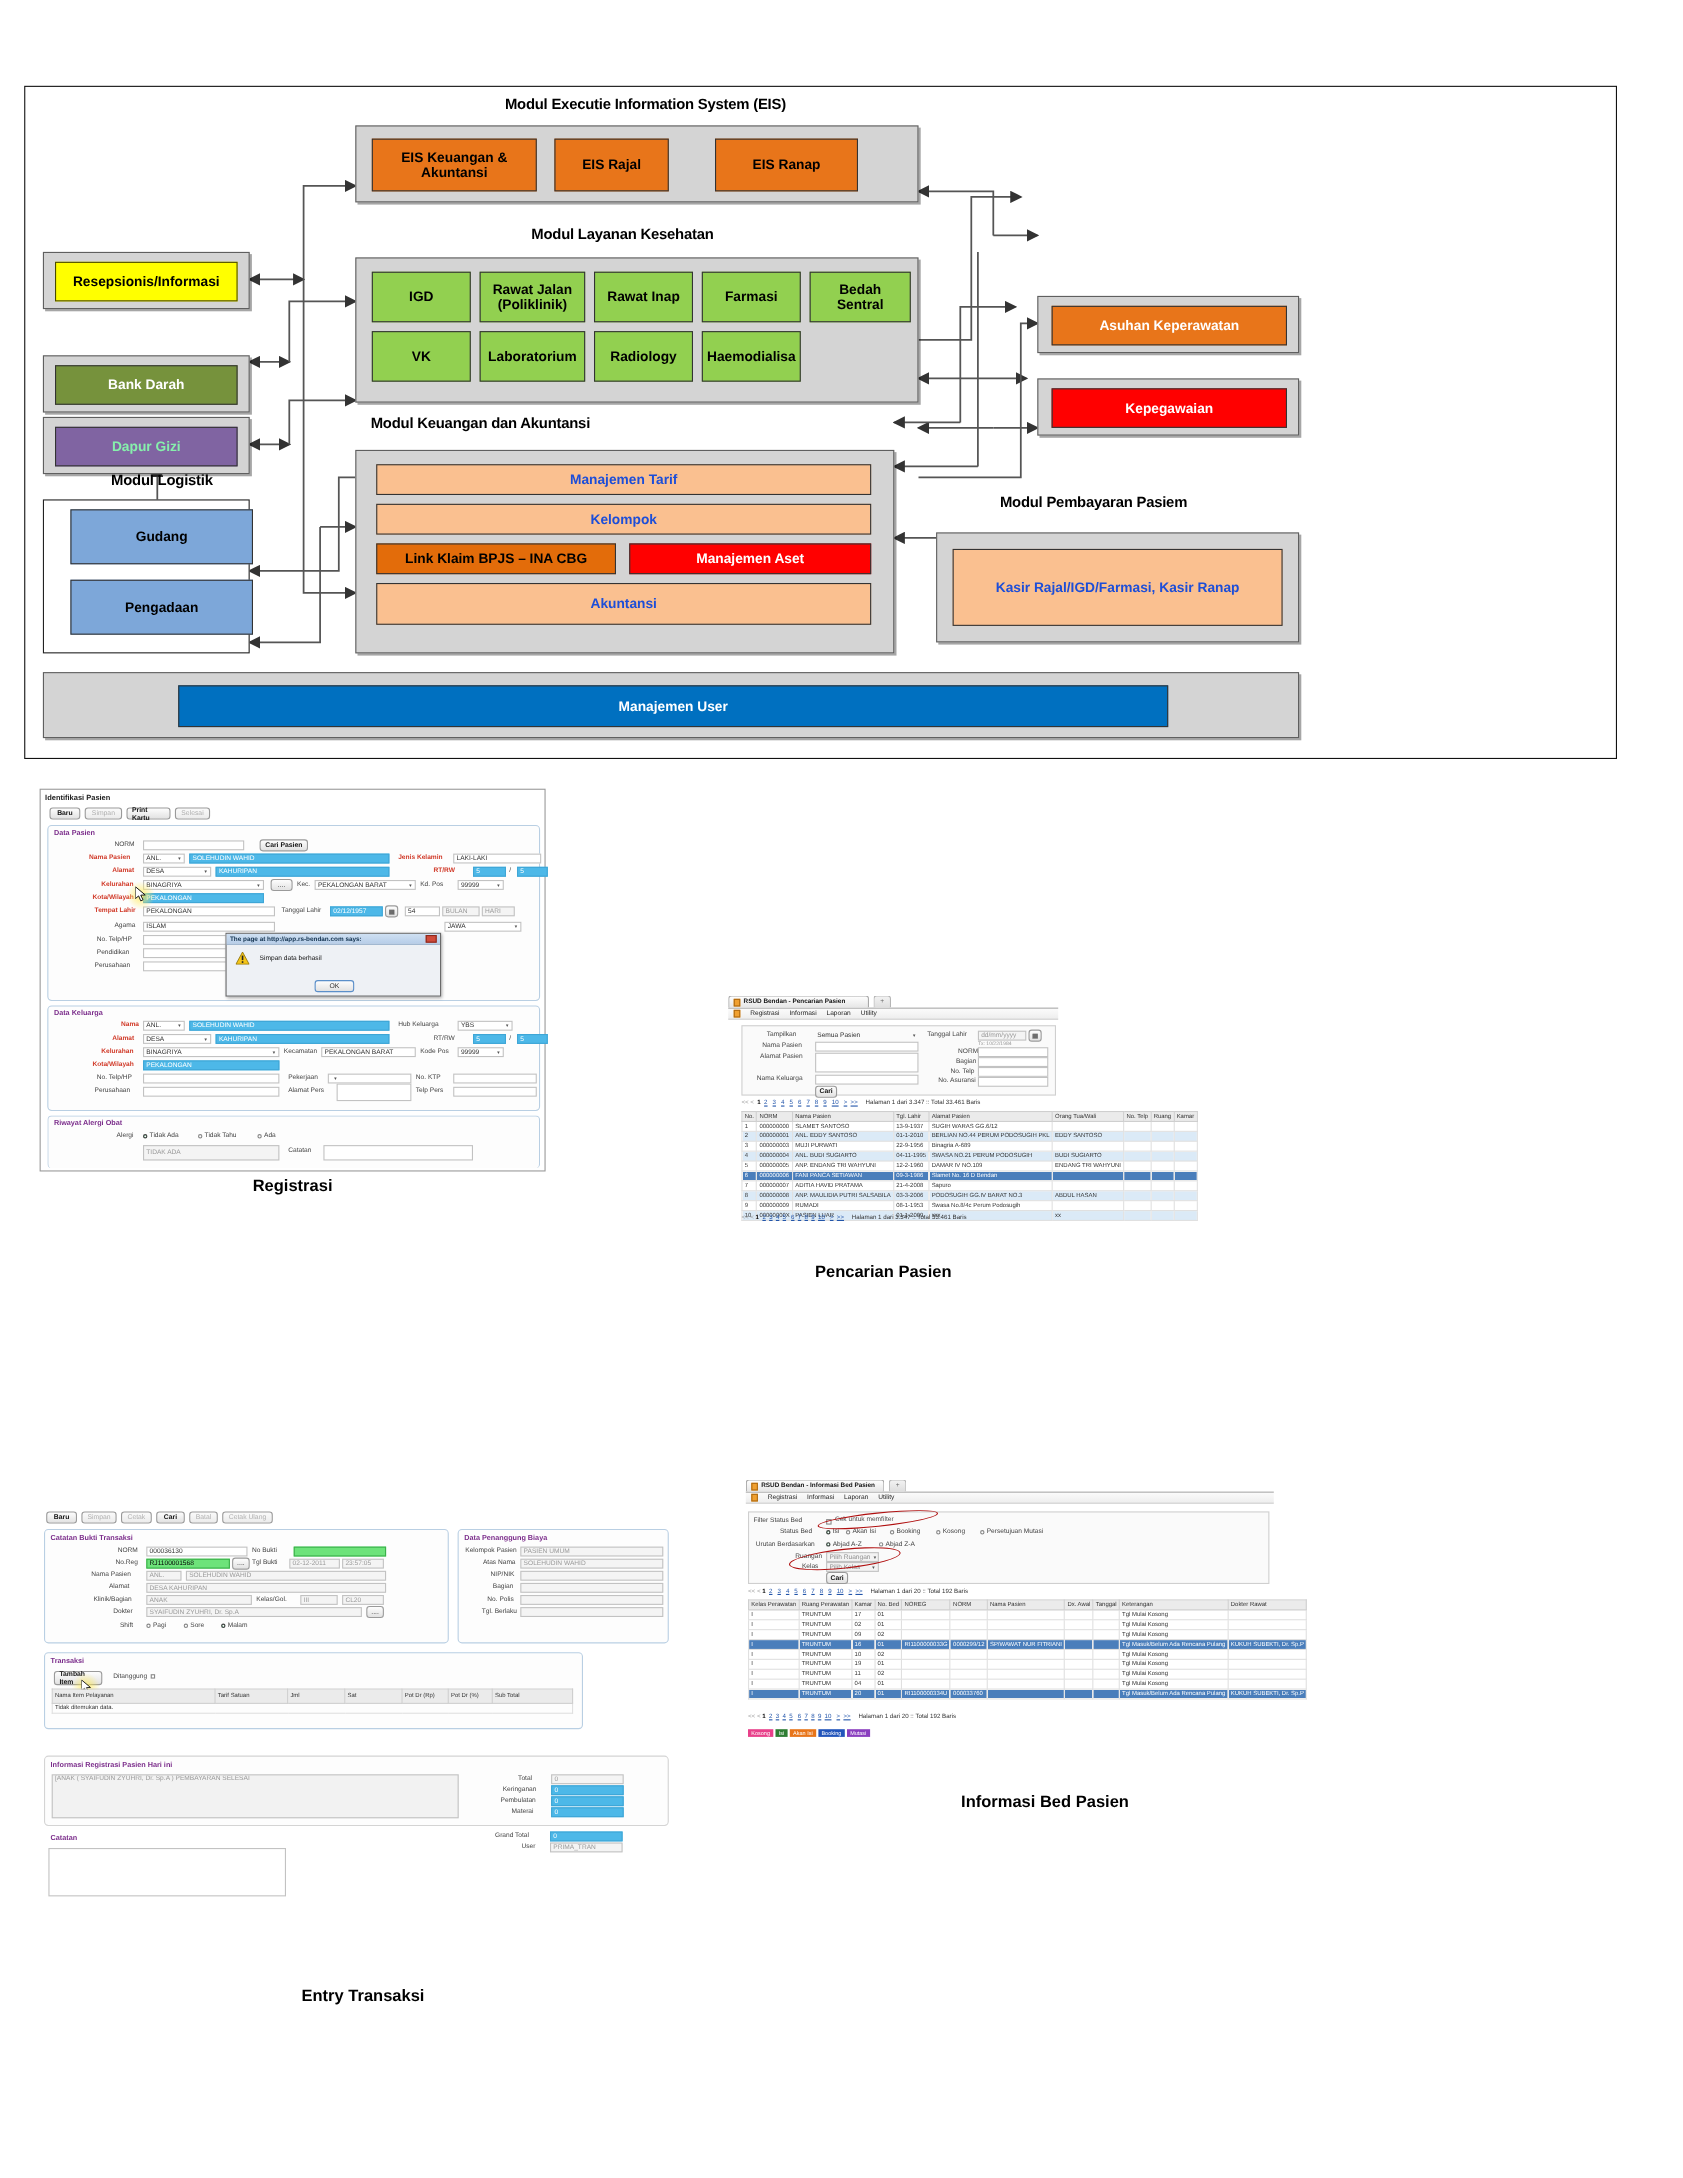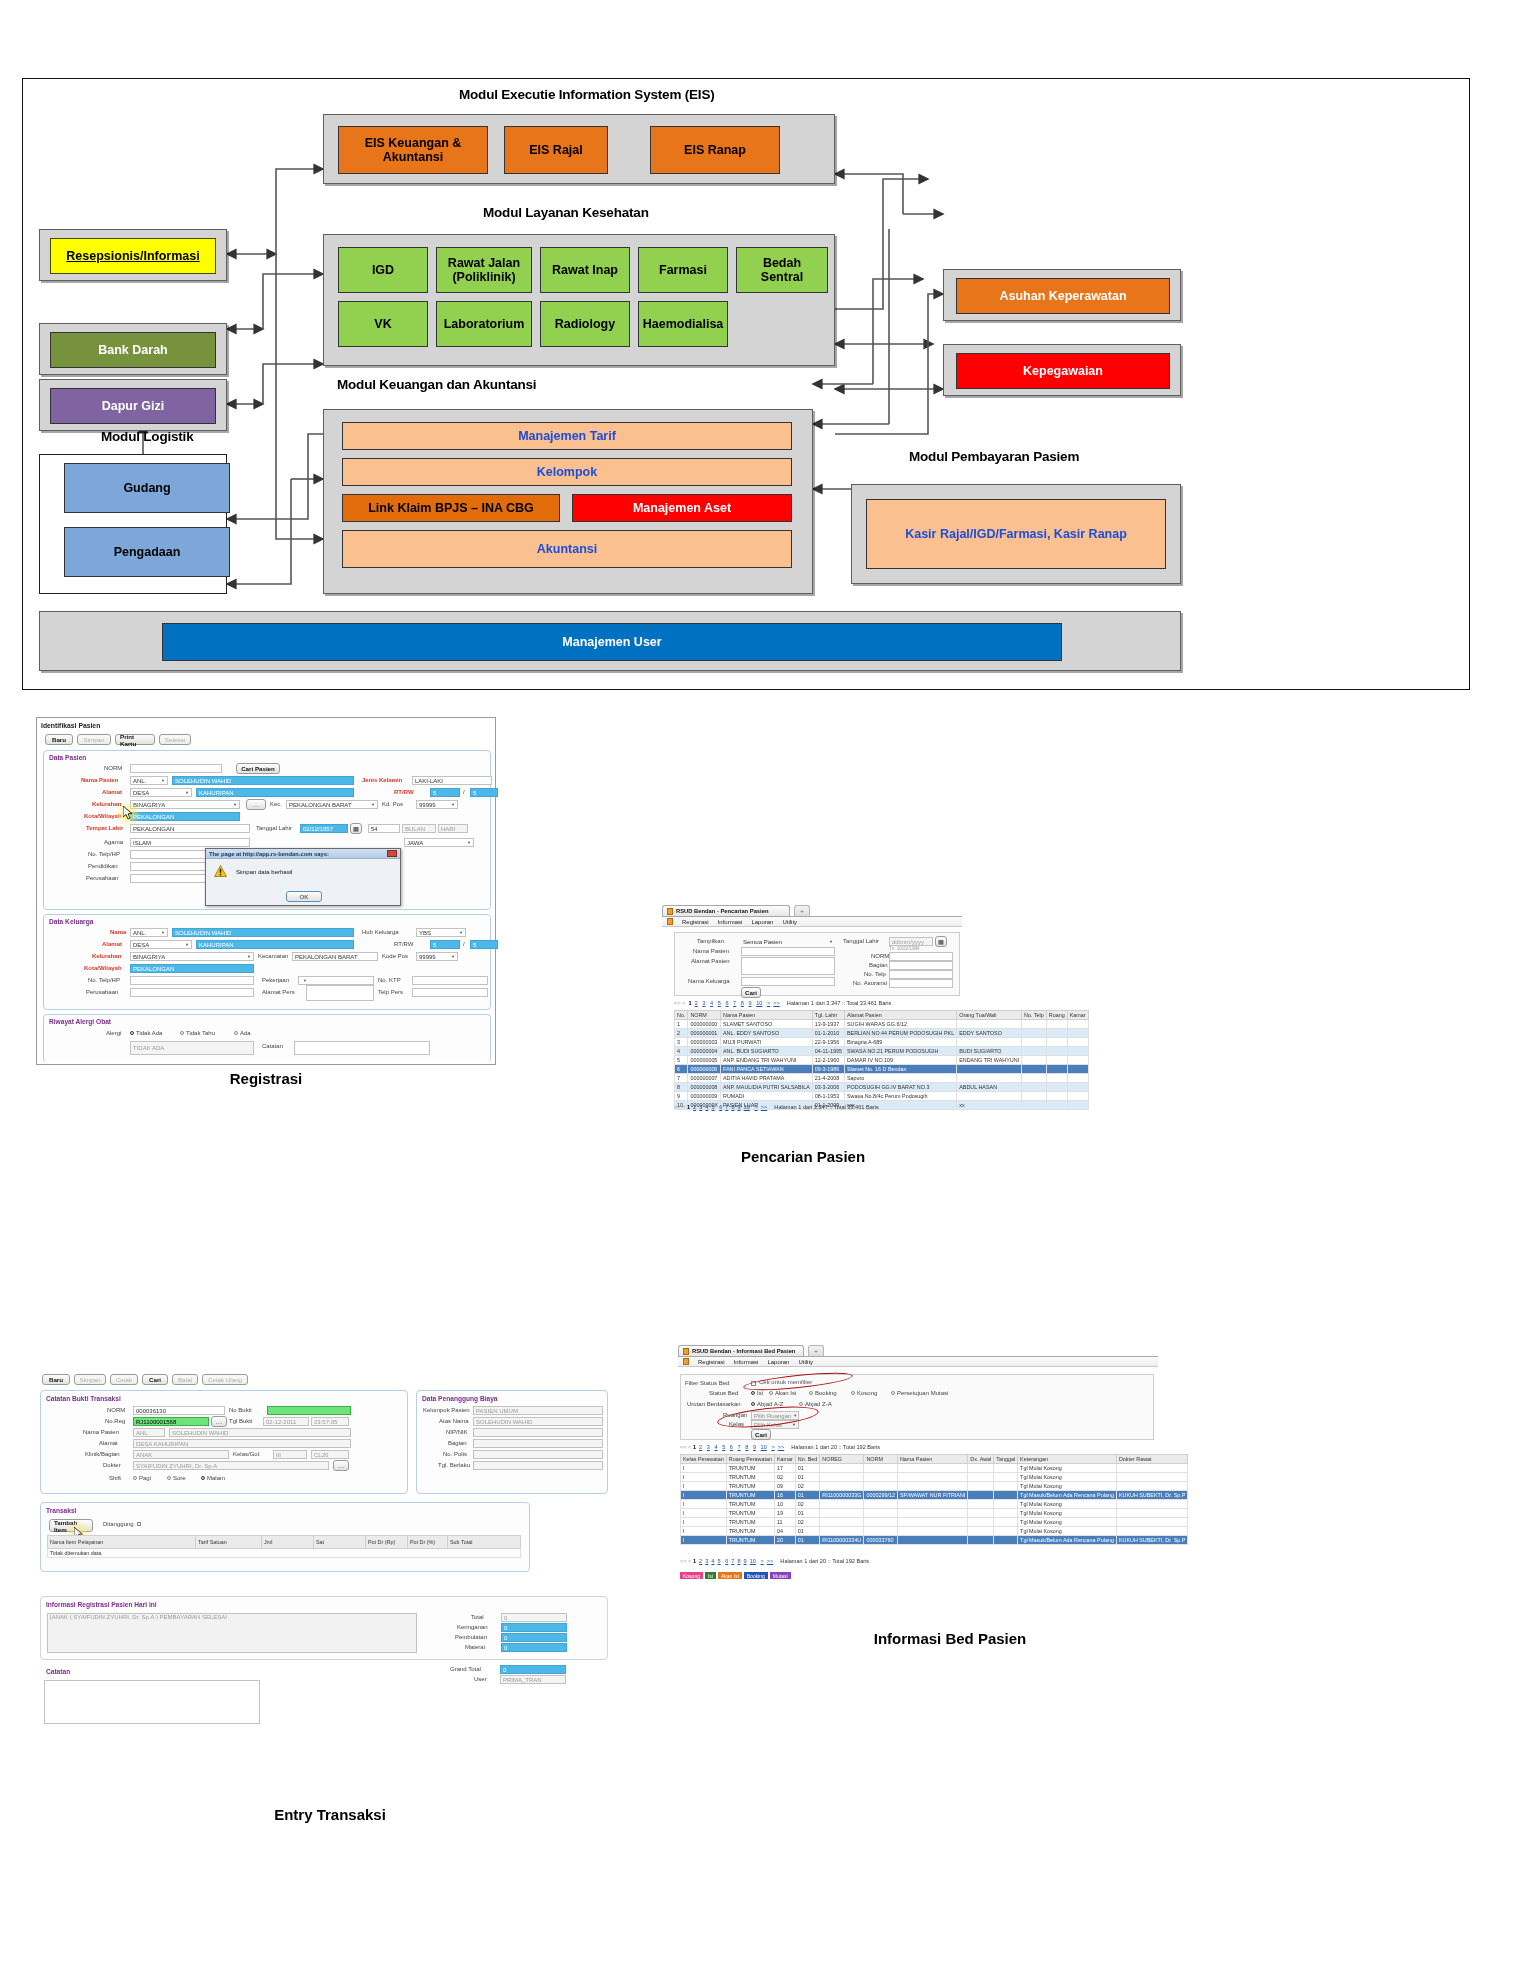--- a/index.html
+++ b/index.html
@@ -30,23 +30,23 @@
   }
   
   .node {
     position:absolute; display:flex; align-items:center; justify-content:center;
     text-align:center; font-weight:bold; font-size:12.5px; line-height:1.15;
     border:1px solid #333; padding:2px 4px;
   }
   .n-orange  { background:#e8751a; color:#000; }
   .n-orange2 { background:#e8751a; color:#fff; }
   .n-green   { background:#92d050; color:#000; }
-  .n-yellow  { background:#ffff00; color:#000; border-color:#4a4a00;text-decoration:underline; }
+  .n-yellow  { background:#ffff00; color:#000; border-color:#4a4a00; }
   .n-olive   { background:#76923c; color:#fff; }
-  .n-purple  { background:#8064a2; color:#ffffff; }
+  .n-purple  { background:#8064a2; color:#86efac; }
   .n-red     { background:#ff0000; color:#fff; }
   .n-blue    { background:#7da7d9; color:#000;margin-left:14px; }
   .n-blue2   { background:#0070c0; color:#fff; }
   .n-peach   { background:#fac090; color:#1d4ed8; }
   .n-dkorange{ background:#e36c0a; color:#000; }
 
   svg.conn { position:absolute; left:0; top:0; width:1448px; height:612px; pointer-events:none; }
 
   
   .shot { position:absolute; background:#fff; }

